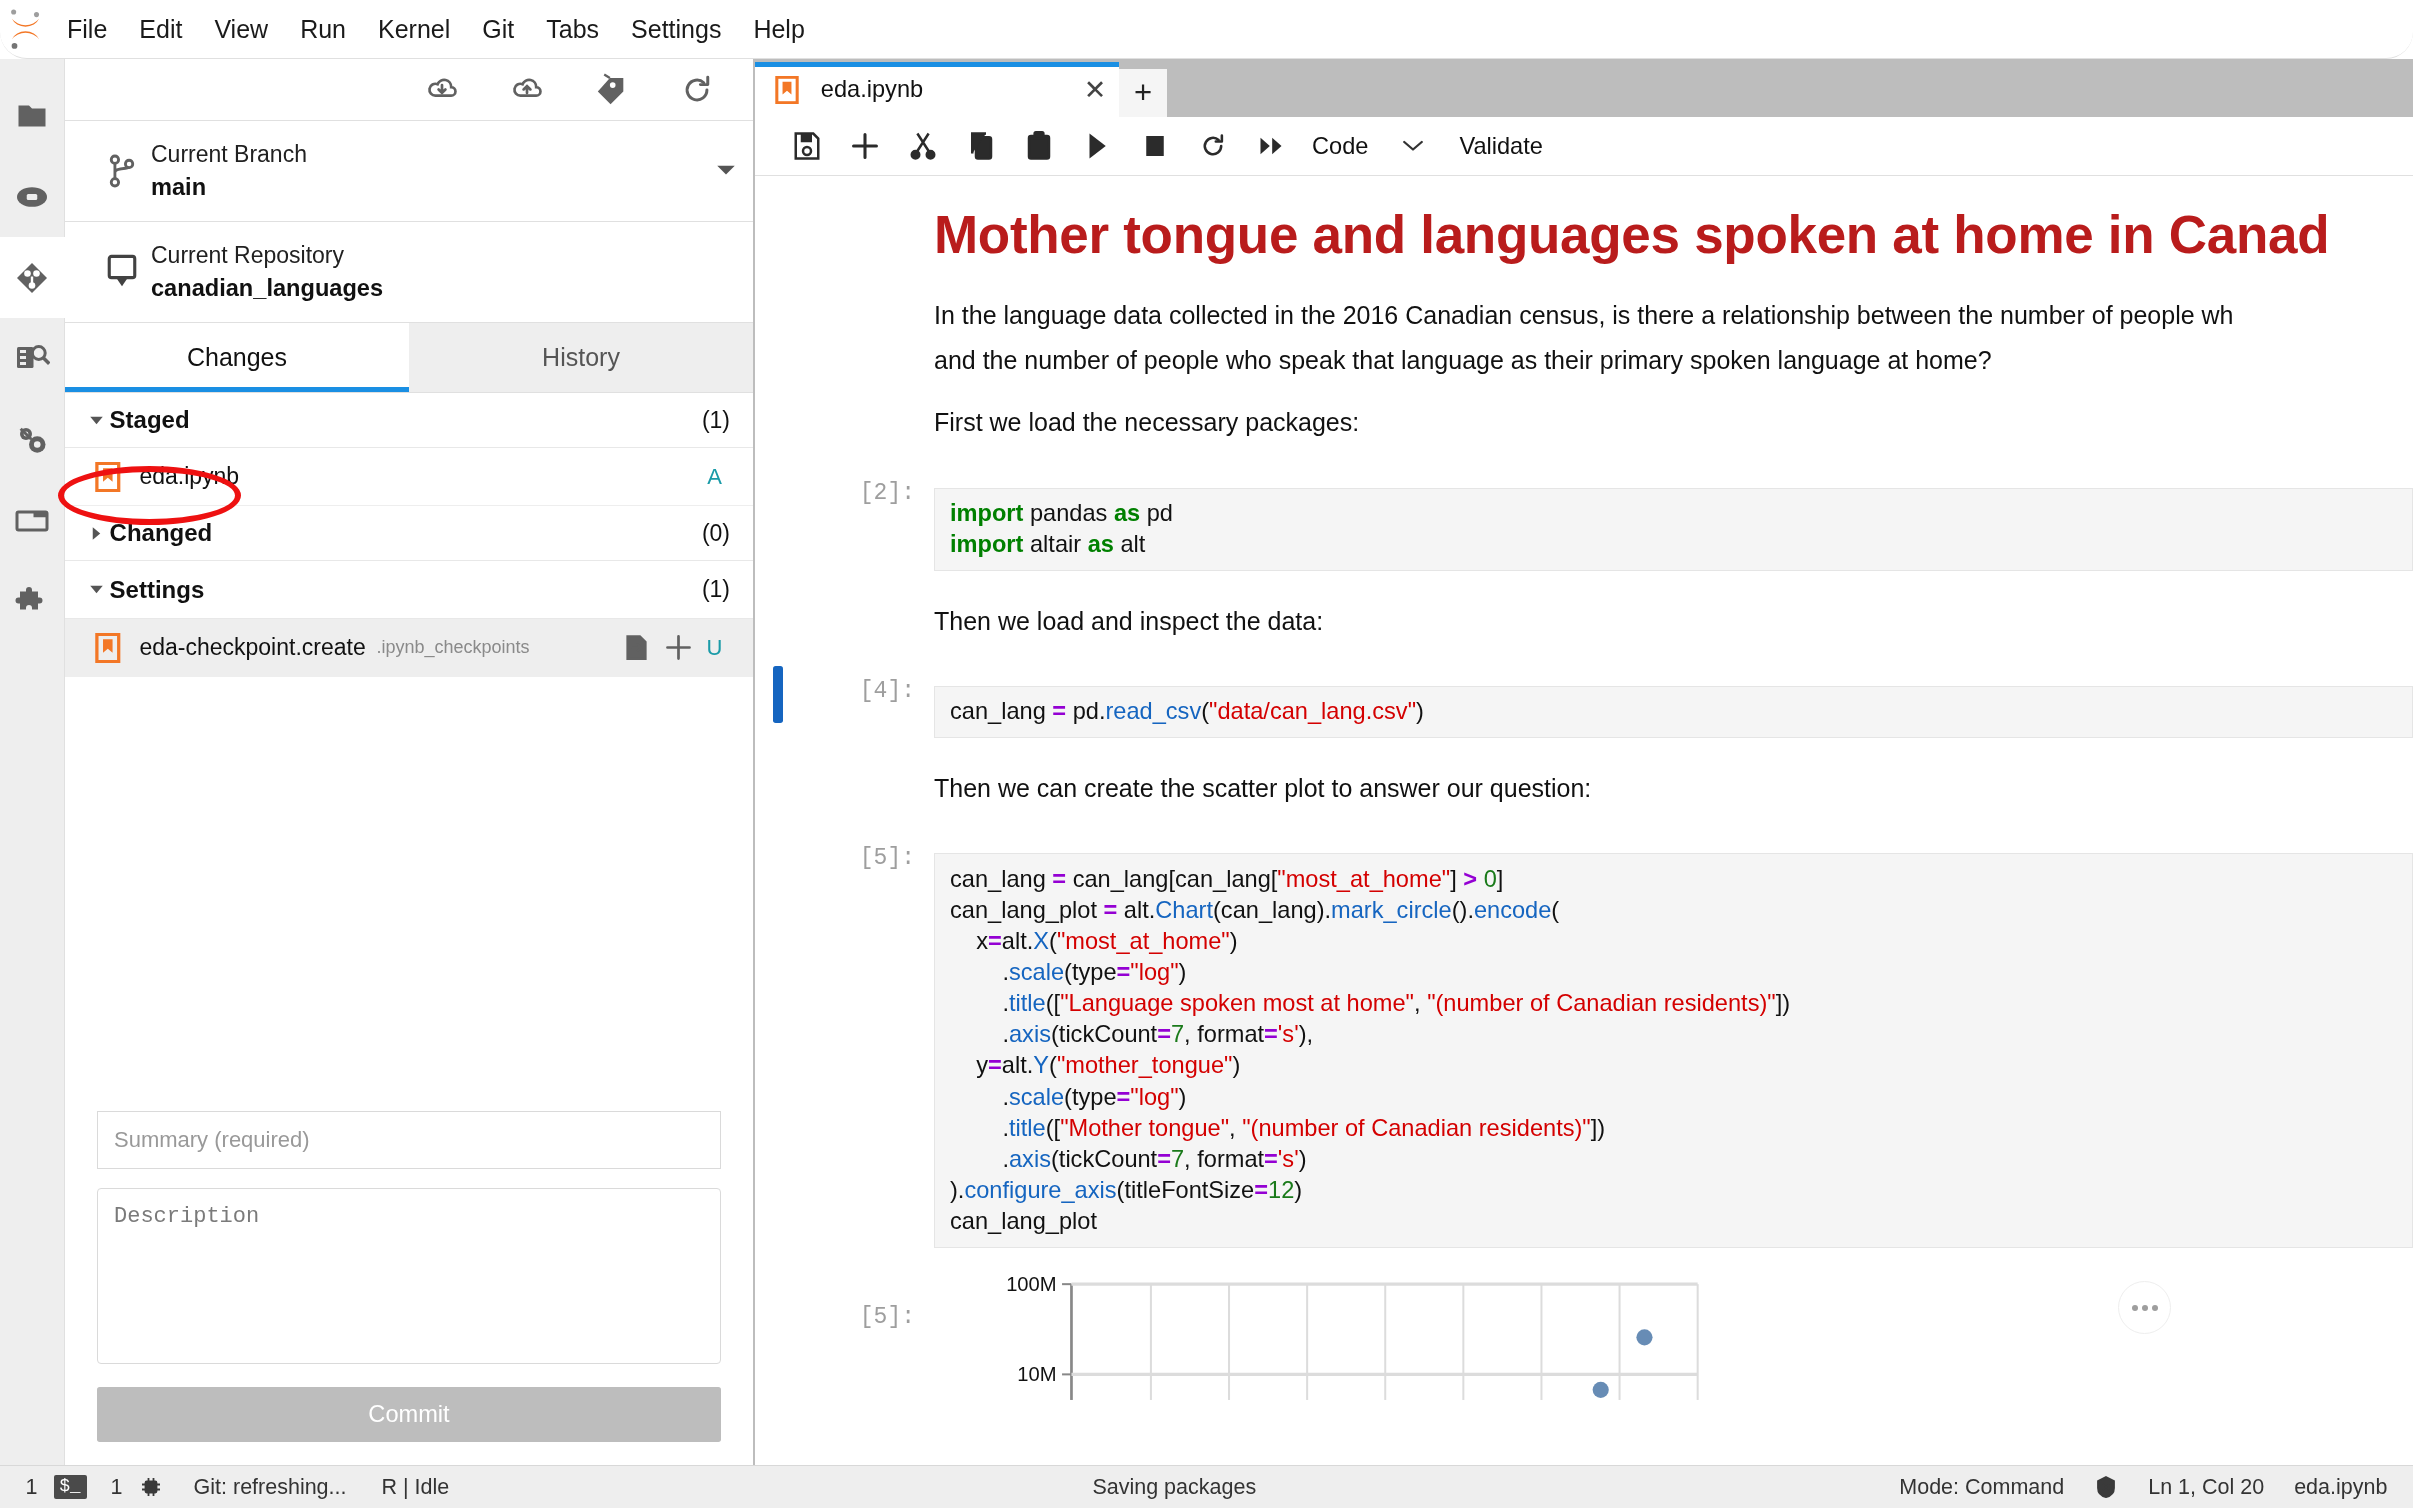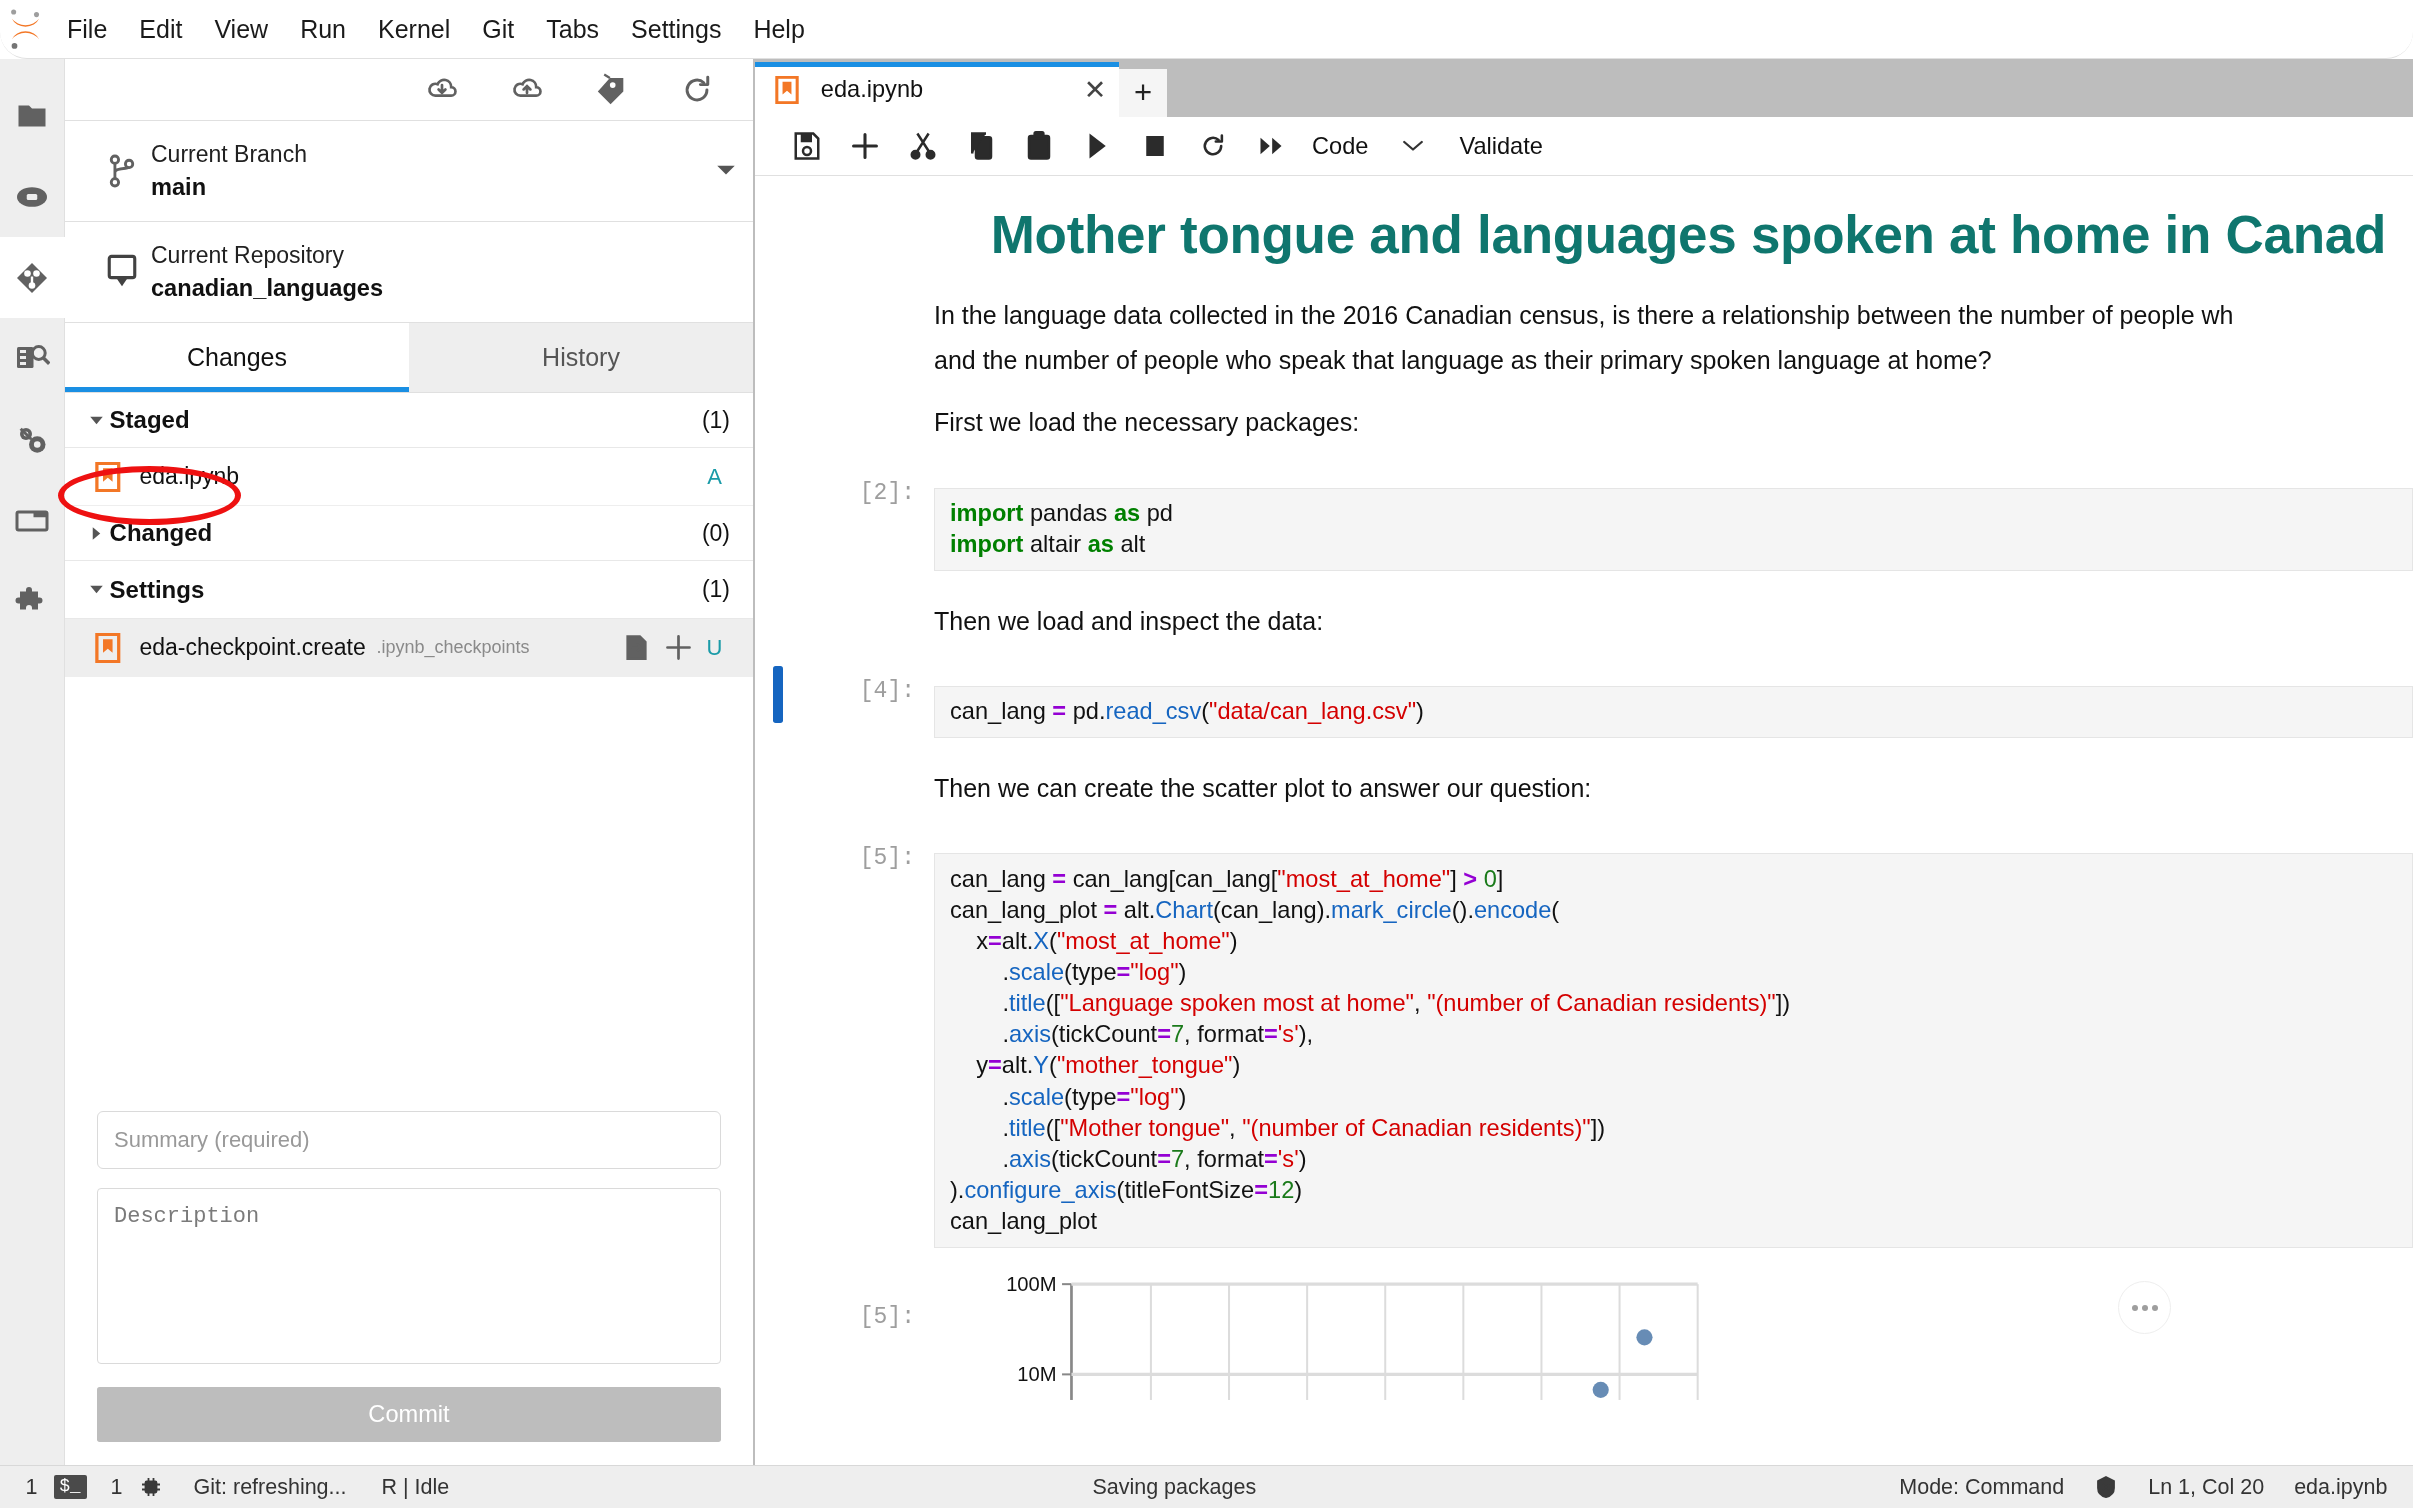--- a/index.html
+++ b/index.html
@@ -97,21 +97,21 @@
   .file-name { font-size: 23px; color: #111111; margin-left: 9.4px; white-space: nowrap; }
   .file-dir { font-size: 18px; color: #8a8a8a; margin-left: 10.8px; white-space: nowrap; }
   .file-spacer { flex: 1 1 auto; }
   .row-action { width: 42px; display: flex; align-items: center; justify-content: center; cursor: pointer; }
   .row-action svg { width: 27px; height: 27px; fill: #616161; stroke: #616161; }
   .file-status { font-size: 22px; color: #1a9ba8; width: 31px; text-align: center; }
 
   
   .commit-area { flex: 0 0 auto; padding: 20px 32px 23px 32px; }
   .commit-input {
-    width: 100%; height: 58px; border: 1.3px solid #dadada; border-radius: 6px;
+    width: 100%; height: 58px; border: 1.3px solid #dadada; border-radius: 0;
     font-size: 22px; color: #999999; padding: 0 16px; font-family: "Liberation Sans", sans-serif;
     background: #ffffff; outline: none; display: flex; align-items: center;
   }
   .commit-desc {
     width: 100%; height: 176px; margin-top: 19px; border: 1.3px solid #dadada; border-radius: 4px;
     font-size: 22px; color: #7a7a7a; padding: 15px 16px;
     font-family: "Liberation Mono", monospace; background: #ffffff; outline: none; resize: none;
   }
   .commit-btn {
     width: 100%; height: 55px; margin-top: 23px; background: #bdbdbd; color: #ffffff;
@@ -145,21 +145,21 @@
     display: flex; align-items: center; gap: 35px; height: 47px; padding: 0 12px; cursor: pointer;
   }
   .tb-select-label { font-size: 23.6px; color: #111111; }
   .tb-select svg { width: 20px; height: 13.5px; fill: #333; }
   .tb-text { font-size: 23.6px; color: #111111; margin-left: 24px; cursor: pointer; }
 
   .nb-scroll { flex: 1 1 auto; background: #ffffff; overflow: hidden; min-height: 0; position: relative; }
   .nb-inner { padding: 28px 0 0 0; }
 
   .md-cell { padding-left: 179px; padding-right: 27px; }
-  .nb-h1 { font-size: 53px; font-weight: bold; color: #0f766e; letter-spacing: -0.3px; white-space: nowrap; margin-bottom: 31px; text-align: right; }
+  .nb-h1 { font-size: 53px; font-weight: bold; color: #b91c1c; letter-spacing: -0.3px; white-space: nowrap; margin-bottom: 31px; }
   .nb-p { font-size: 25px; color: #111111; line-height: 1.55; margin-bottom: 6.7px; white-space: nowrap; }
   .nb-p.block { margin-top: 23px; }
 
   .code-cell { display: flex; align-items: flex-start; margin-top: 25.6px; position: relative; padding-left: 81px; }
   .cell-selbar { position: absolute; left: 17.5px; top: 0; width: 10.8px; border-radius: 2.7px; background: #1565c0; }
   .prompt {
     width: 98px; flex: 0 0 98px; text-align: right; padding-right: 19px; padding-top: 12px;
     font-family: "Liberation Mono", monospace; font-size: 23px; color: #9e9e9e;
   }
   .input-area {

